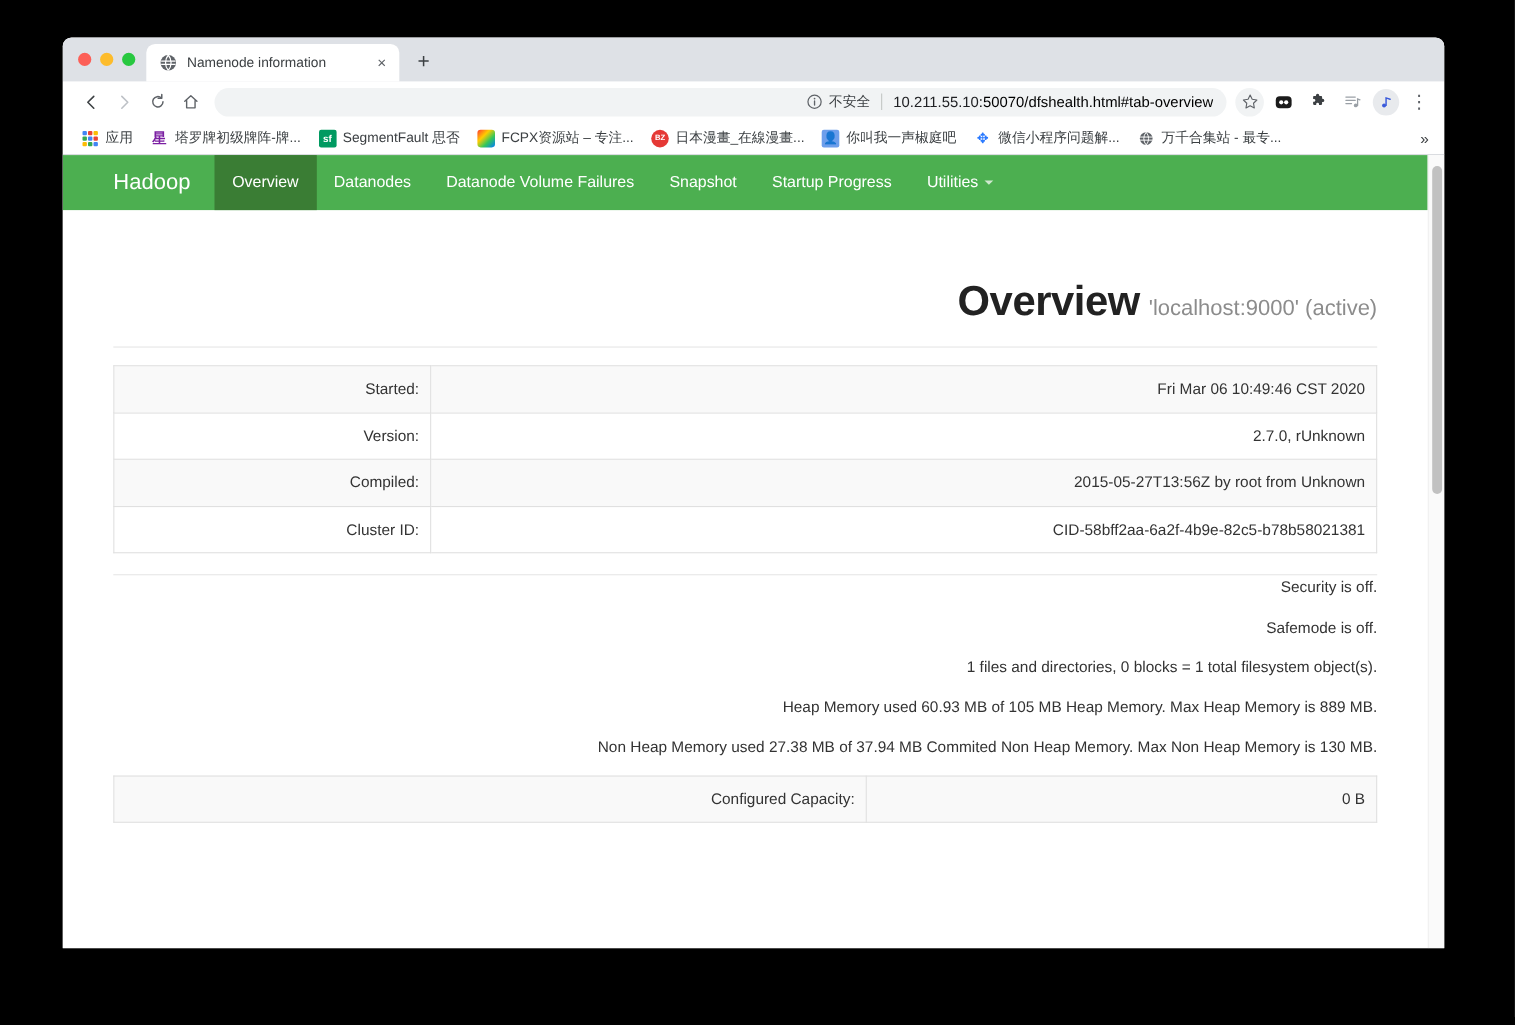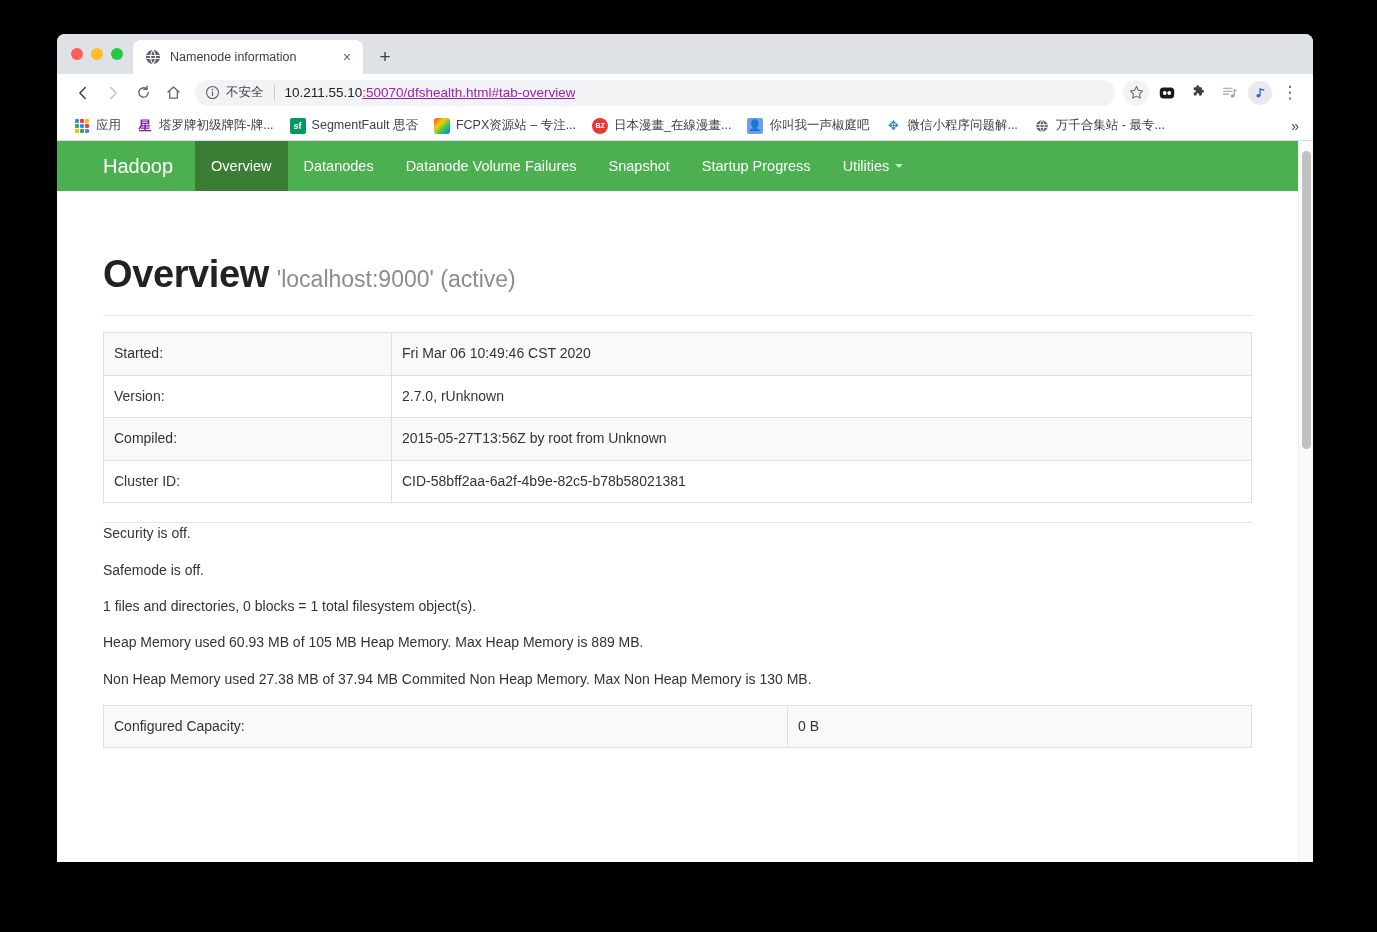--- a/index.html
+++ b/index.html
@@ -103,40 +103,41 @@
     flex: 1 1 auto;
     height: 26px;
     background: #f1f3f4;
     border-radius: 13px;
     display: flex;
     align-items: center;
     padding: 0 12px 0 10px;
     margin: 0 6px 0 6px;
     gap: 6px;
     min-width: 0;
+    justify-content: flex-end;
   }
   .info-icon { width: 15px; height: 15px; flex: 0 0 15px; color: #5f6368; }
   .insecure-label {
     font-size: 12.5px;
     color: #3c4043;
     white-space: nowrap;
   }
   .omni-sep {
     width: 1px; height: 15px;
     background: #c4c7c5;
     margin: 0 4px;
   }
   .url-text {
     font-size: 13.5px;
     color: #202124;
     white-space: nowrap;
     overflow: hidden;
     text-overflow: ellipsis;
   }
-  .url-text .dim { color: #a21caf; text-decoration: underline; }
+  .url-text .dim { color: #000000; }
 
   .tb-icon {
     width: 26px; height: 26px;
     display: flex; align-items: center; justify-content: center;
     flex: 0 0 26px;
     color: #5f6368;
     margin-left: 3px;
   }
   .tb-icon.star { background: #f1f3f4; border-radius: 50%; margin-left: 0; }
   .avatar-circle {
@@ -200,20 +201,21 @@
     flex: 1 1 auto;
     background: #fff;
     position: relative;
     overflow: hidden;
   }
   .page {
     position: absolute;
     inset: 0;
     right: 15px;
     overflow: hidden;
+    text-align: right;
   }
 
   
   .hadoop-nav {
     height: 50px;
     background: #4caf50;
     display: flex;
     align-items: stretch;
   }
   .brand {
@@ -245,21 +247,21 @@
     padding: 0 46px;
   }
   .page-title {
     font-size: 38px;
     font-weight: bold;
     color: #222;
     padding-top: 62px;
     letter-spacing: -0.4px;
   }
   .page-title .sub {
-    font-size: 23px;
+    font-size: 20px;
     font-weight: normal;
     color: #8c8c8c;
     margin-left: 8px;
     letter-spacing: 0;
   }
   .hr {
     border-top: 1px solid #e6e6e6;
     margin-top: 19px;
   }
 

